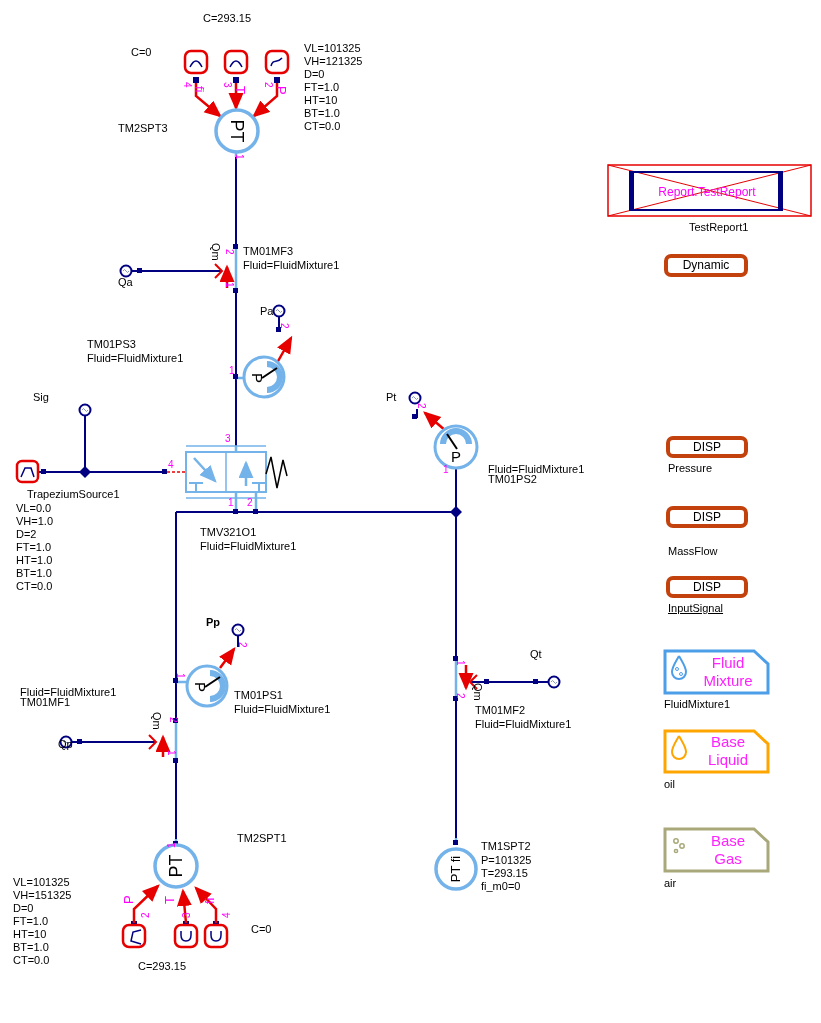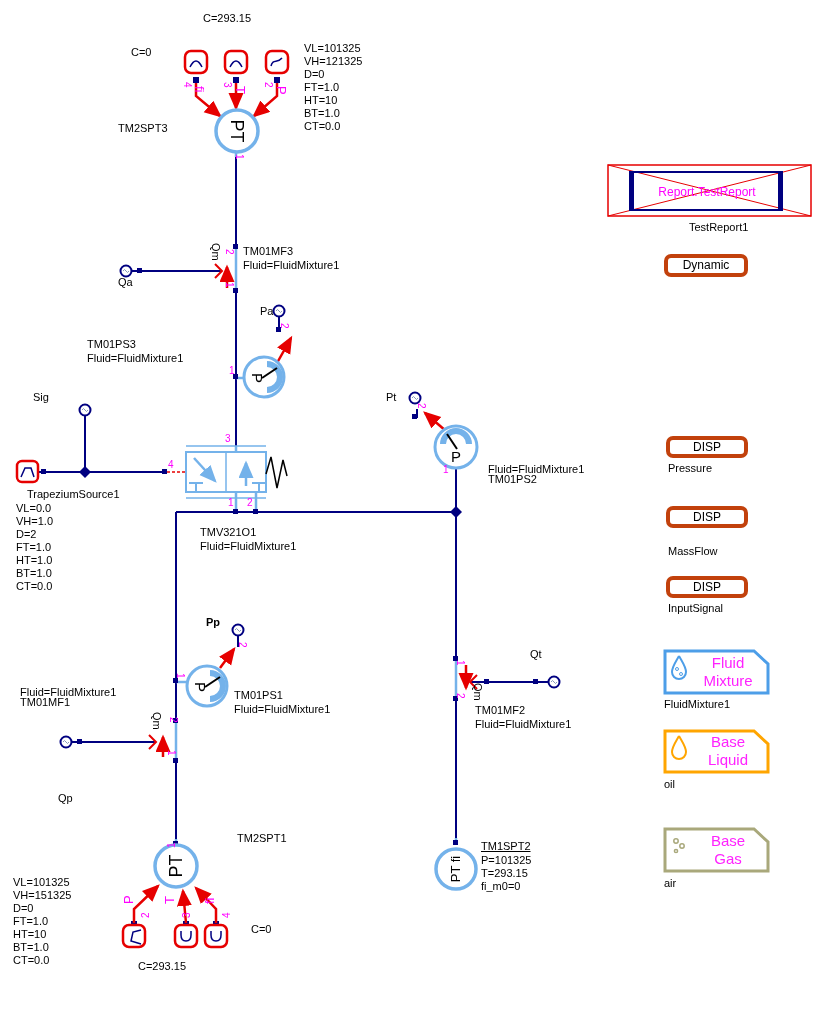--- a/index.html
+++ b/index.html
@@ -254,39 +254,39 @@
 <div class="lbl" style="left:488px;top:449px;margin-top:24px;">TM01PS2</div>
 <div class="lbl" style="left:488px;top:463px;">Fluid=FluidMixture1</div>
 
 <div class="lbl" style="left:206px;top:616px;font-weight:bold;">Pp</div>
 <div class="lbl" style="left:234px;top:689px;">TM01PS1</div>
 <div class="lbl" style="left:234px;top:703px;">Fluid=FluidMixture1</div>
 
 <div class="lbl" style="left:20px;top:672px;margin-top:24px;">TM01MF1</div>
 <div class="lbl" style="left:20px;top:686px;">Fluid=FluidMixture1</div>
 <div class="lbl r90" style="left:163px;top:712px;">Qm</div>
-<div class="lbl" style="left:58px;top:792px;">Qp</div>
+<div class="lbl" style="left:58px;top:738px;">Qp</div>
 
 <div class="lbl" style="left:237px;top:832px;">TM2SPT1</div>
 <div class="lbl param" style="left:13px;top:876px;">VL=101325
 VH=151325
 D=0
 FT=1.0
 HT=10
 BT=1.0
 CT=0.0</div>
 <div class="lbl" style="left:251px;top:923px;">C=0</div>
 <div class="lbl" style="left:138px;top:960px;">C=293.15</div>
 
 <div class="lbl" style="left:530px;top:648px;">Qt</div>
 <div class="lbl" style="left:475px;top:704px;">TM01MF2</div>
 <div class="lbl" style="left:475px;top:718px;">Fluid=FluidMixture1</div>
 <div class="lbl r90" style="left:484px;top:683px;">Qm</div>
 
-<div class="lbl" style="left:481px;top:840px;text-decoration:underline;">TM1SPT2</div>
+<div class="lbl" style="left:481px;top:840px;">TM1SPT2</div>
 <div class="lbl param" style="left:481px;top:854px;">P=101325
 T=293.15
 fi_m0=0</div>
 
 <div class="lbl mag small r90" style="left:194px;top:82px;">4</div>
 <div class="lbl mag small r90" style="left:234px;top:82px;">3</div>
 <div class="lbl mag small r90" style="left:275px;top:82px;">2</div>
 <div class="lbl mag r90" style="left:206px;top:86px;font-size:13px;">fi</div>
 <div class="lbl mag r90" style="left:247px;top:86px;font-size:13px;">T</div>
 <div class="lbl mag r90" style="left:288px;top:86px;font-size:13px;">P</div>
@@ -331,21 +331,21 @@
 <div class="reporttxt" style="left:640px;top:185px;width:134px;">Report.TestReport</div>
 <div class="lbl" style="left:689px;top:221px;">TestReport1</div>
 
 <div class="btn" style="left:664px;top:254px;width:76px;height:15px;">Dynamic</div>
 
 <div class="btn" style="left:666px;top:436px;width:74px;height:14px;line-height:14px;">DISP</div>
 <div class="lbl" style="left:668px;top:462px;">Pressure</div>
 <div class="btn" style="left:666px;top:506px;width:74px;height:14px;line-height:14px;">DISP</div>
 <div class="lbl" style="left:668px;top:532px;margin-top:13px;">MassFlow</div>
 <div class="btn" style="left:666px;top:576px;width:74px;height:14px;line-height:14px;">DISP</div>
-<div class="lbl" style="left:668px;top:602px;">InputSignal</div>
+<div class="lbl" style="left:668px;top:602px;text-decoration:underline;">InputSignal</div>
 
 <div class="fluidtxt" style="left:692px;top:654px;width:72px;text-align:center;">Fluid
 Mixture</div>
 <div class="lbl" style="left:664px;top:698px;">FluidMixture1</div>
 <div class="fluidtxt" style="left:692px;top:733px;width:72px;">Base
 Liquid</div>
 <div class="lbl" style="left:664px;top:778px;">oil</div>
 <div class="fluidtxt" style="left:692px;top:832px;width:72px;">Base
 Gas</div>
 <div class="lbl" style="left:664px;top:877px;">air</div>

